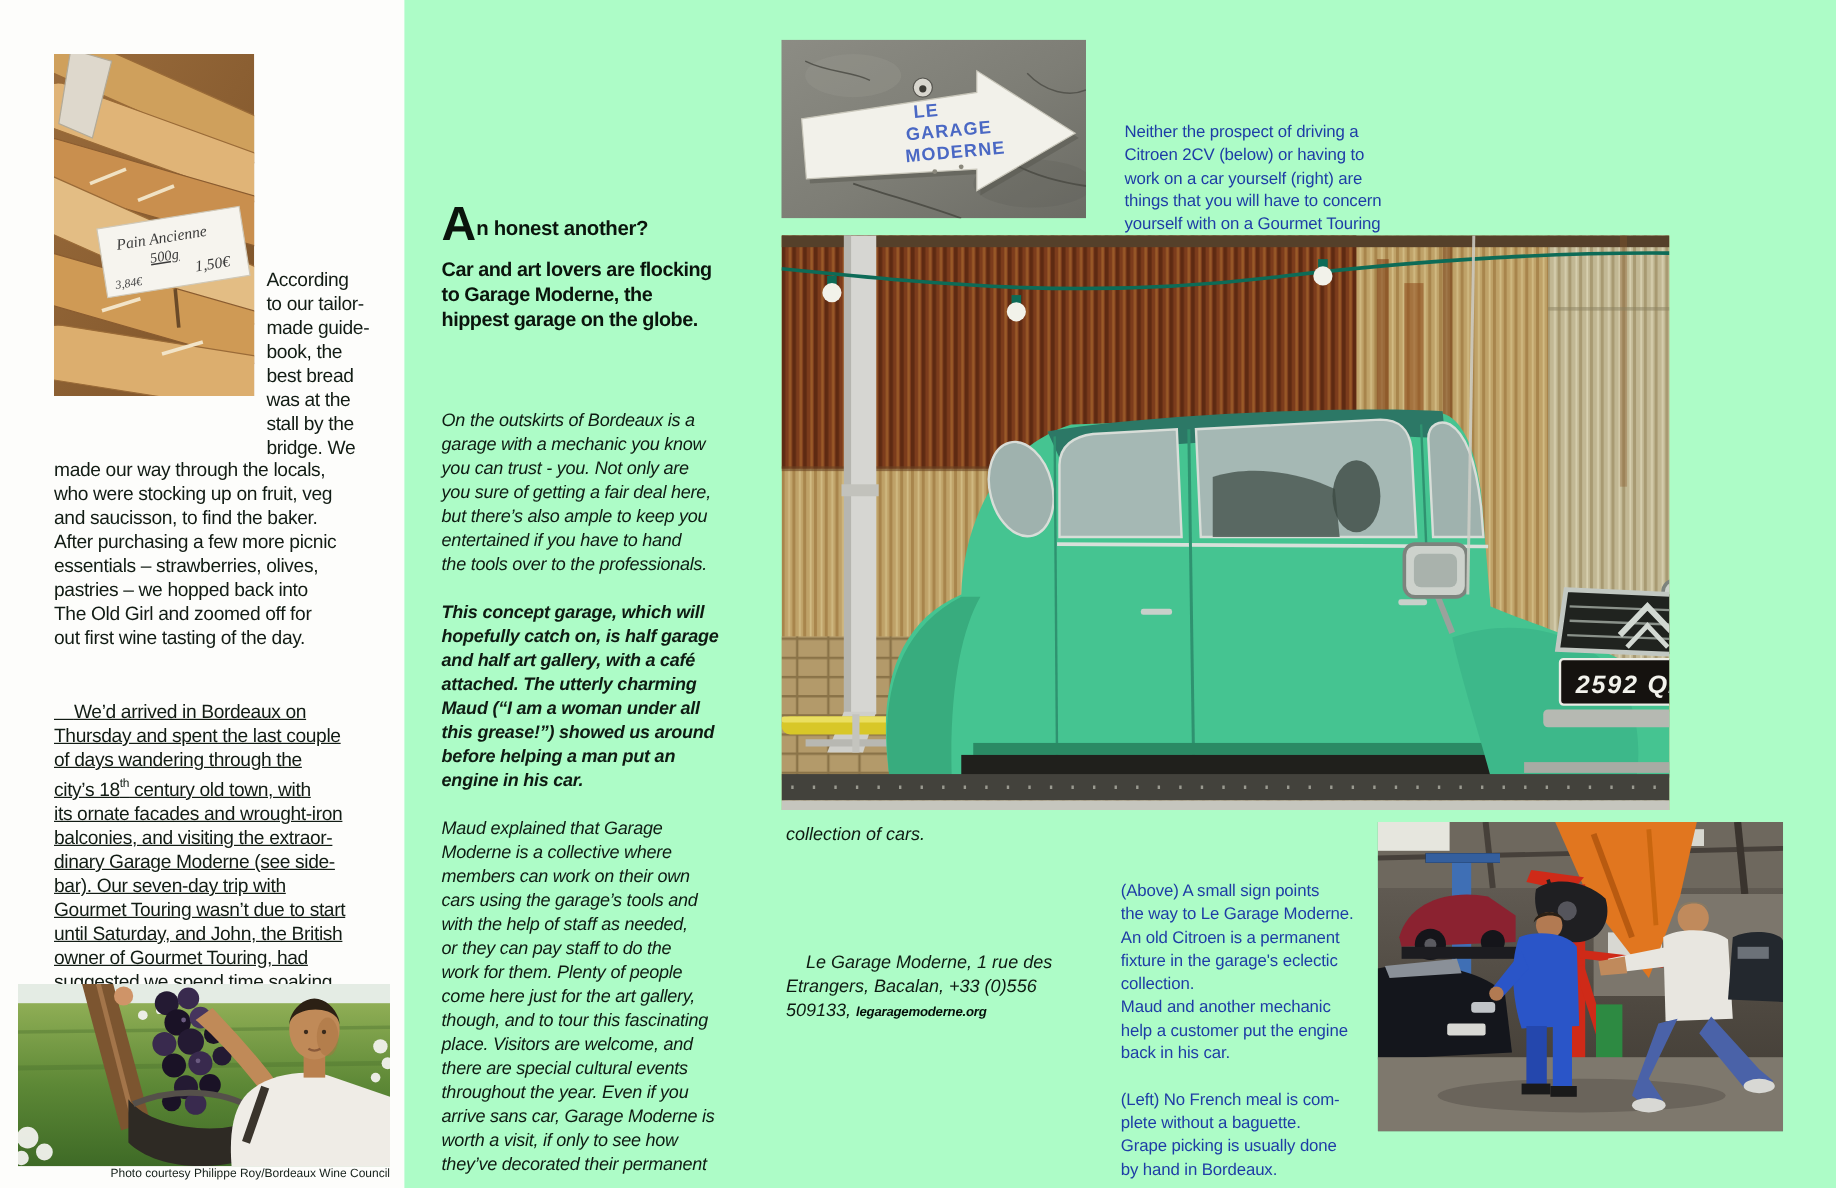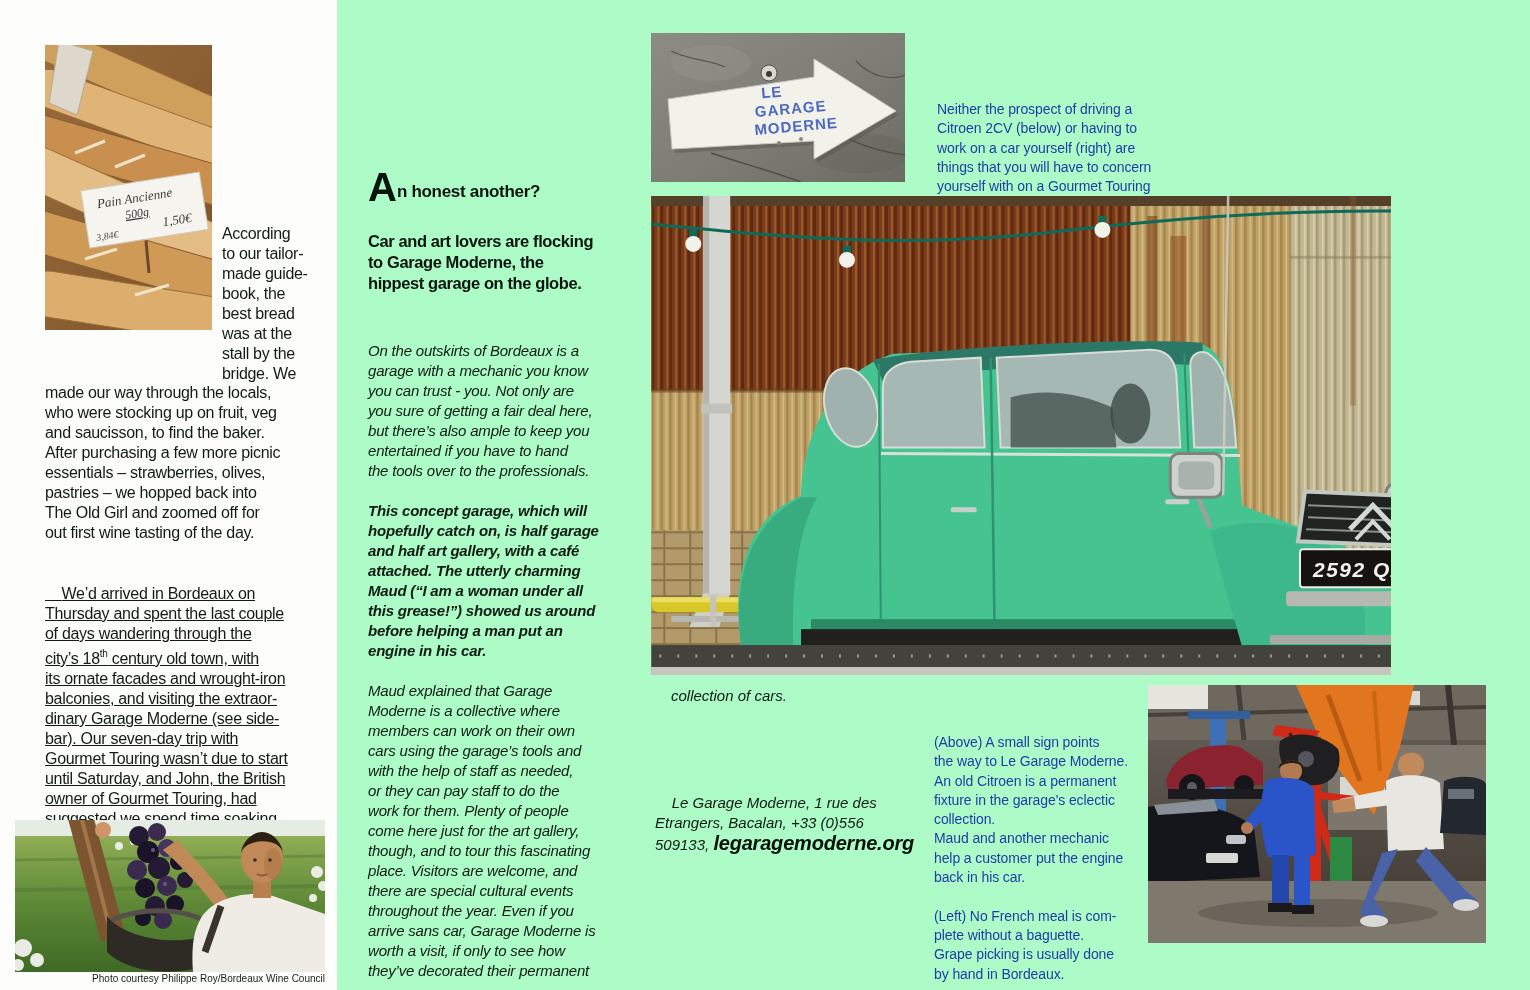--- a/index.html
+++ b/index.html
@@ -11,25 +11,25 @@
   
   .bodytext{font-size:16px;line-height:20px;letter-spacing:-0.3px;color:#121c14;}
   .wraptext{font-size:16px;line-height:20px;letter-spacing:-0.3px;color:#121c14;}
   .sup{font-size:10px;vertical-align:7px;}
   .grape-caption{font-size:10px;color:#15201a;letter-spacing:0;}
   
   .heading{color:#0a140c;font-weight:bold;}
   .h1row{height:40px;}
   .dropcap{font-size:40px;line-height:30px;display:inline-block;vertical-align:-4px;letter-spacing:0;}
   .h1text{font-size:17px;letter-spacing:-0.3px;}
-  .hrest{font-size:16.5px;line-height:21px;letter-spacing:-0.4px;margin-top:19px;}
+  .hrest{font-size:16.5px;line-height:21px;letter-spacing:-0.4px;margin-top:3px;}
   .apara{font-size:15px;line-height:20px;font-style:italic;letter-spacing:-0.2px;color:#0e1b12;}
-  .continuation{font-size:15px;line-height:20px;font-style:italic;color:#0e1b12;margin-left:16px;}
+  .continuation{font-size:15px;line-height:20px;font-style:italic;color:#0e1b12;}
   .address{font-size:15px;line-height:20px;font-style:italic;color:#0e1b12;}
-  .address b{font-size:20px;letter-spacing:-0.2px;color:#05100a;}
+  .address b{font-size:11px;letter-spacing:-0.2px;color:#05100a;}
   
   .bluecap{font-size:14px;line-height:19.3px;color:#1e3da6;letter-spacing:-0.1px;}
   
   .photo{position:absolute;overflow:hidden;}
   .photo svg{display:block;}
 </style>
 </head>
 <body>
 
 <div class="page">

